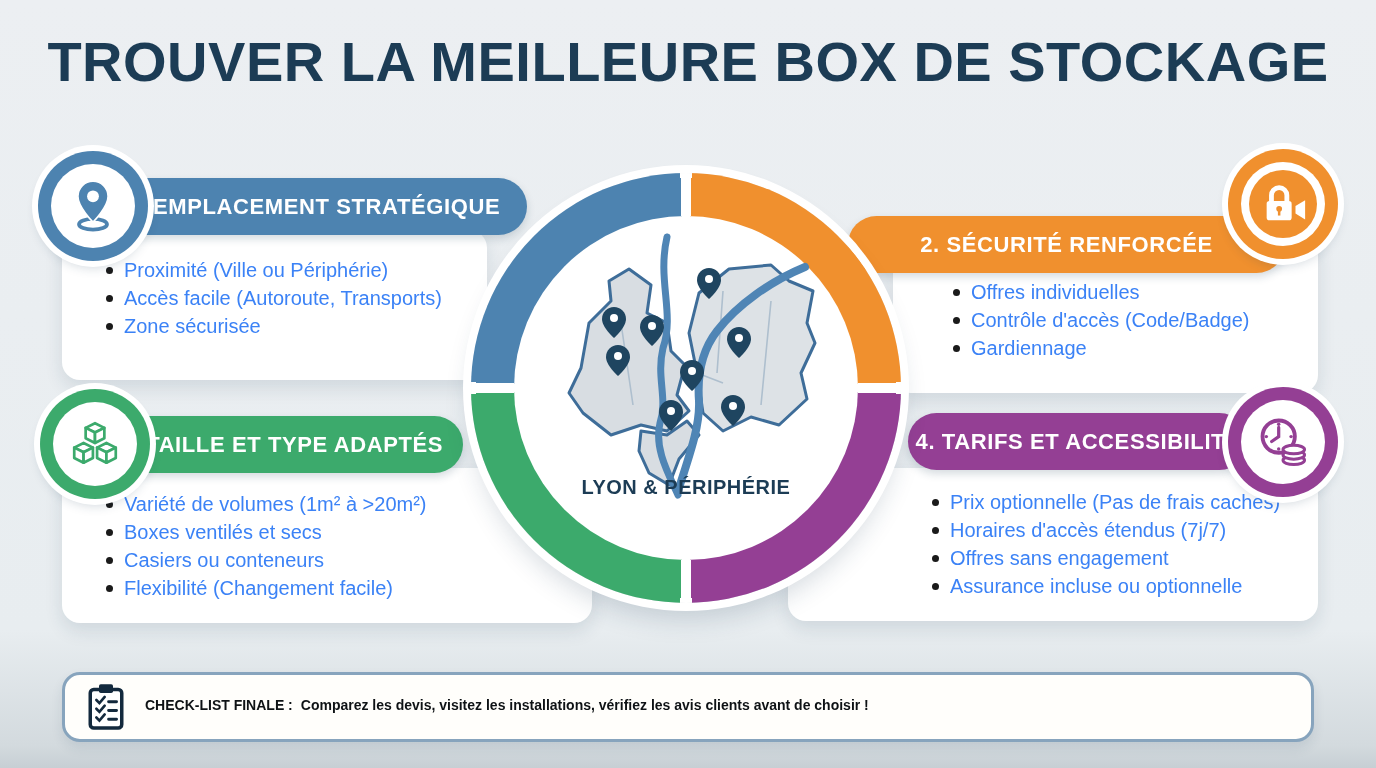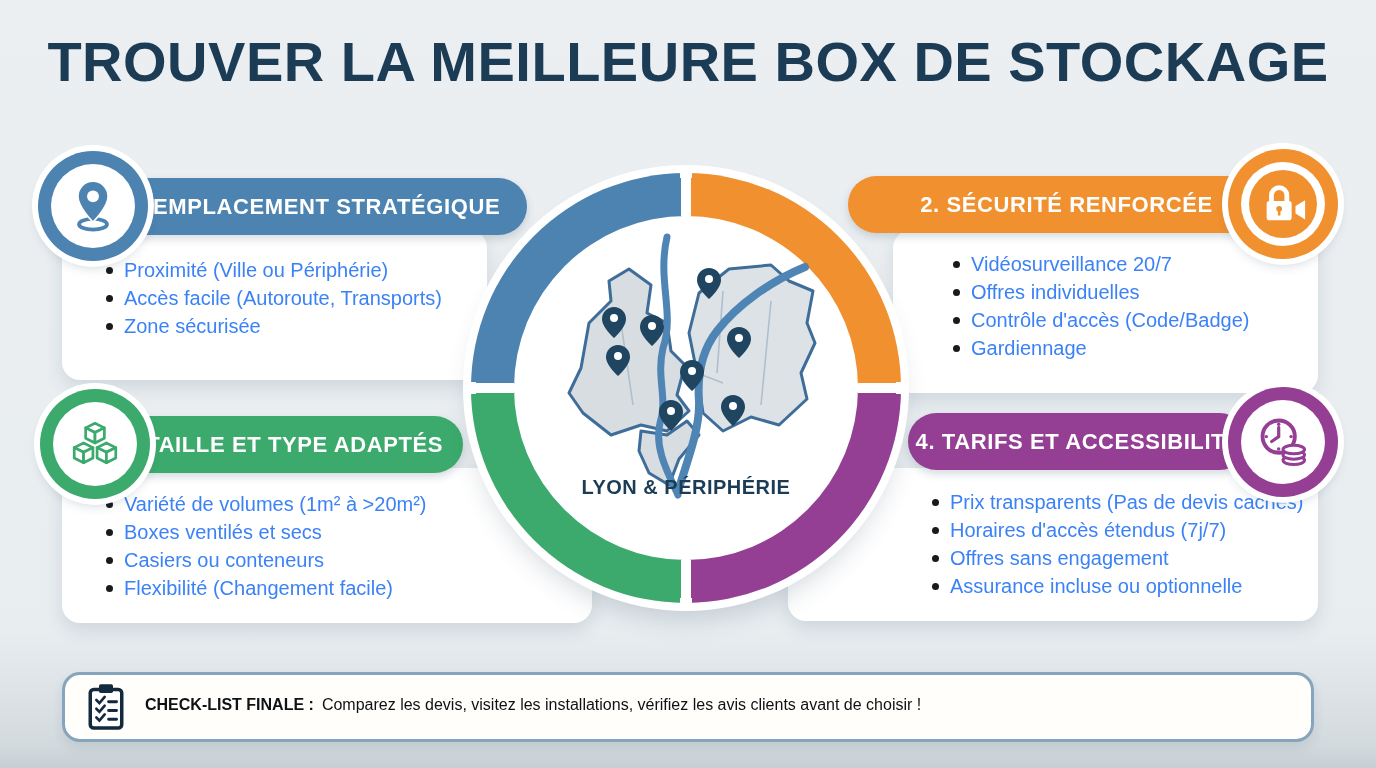--- a/index.html
+++ b/index.html
@@ -6,21 +6,21 @@
   body{font-family:"Liberation Sans",sans-serif;background:#dfe5e9;}
   .stage{position:relative;width:1376px;height:768px;overflow:hidden;
          background:linear-gradient(180deg,#eceff2 0%,#e8edf0 82%,#d3dade 97%,#c7cfd4 100%);}
   
   .title{position:absolute;top:30px;left:0;width:100%;text-align:center;
          color:#1c3c55;font-weight:bold;font-size:56px;line-height:1.13;letter-spacing:.5px;margin:0;}
   
   .pill{position:absolute;height:57px;border-radius:29px;display:flex;align-items:center;
         justify-content:center;color:#fff;font-weight:bold;font-size:22px;letter-spacing:.6px;
         z-index:3;box-shadow:0 4px 9px rgba(28,60,85,.18);white-space:nowrap;}
-  .bg-blue{background:#4d83b0;} .bg-orange{background:#f0902e;}
+  .bg-blue{background:#4d83b0;} .bg-orange{background:#f0902e;margin-top:40px;}
   .bg-green{background:#3caa6c;} .bg-purple{background:#943f94;}
   .icon-disc{position:absolute;width:110px;height:110px;border-radius:50%;z-index:4;
              display:flex;align-items:center;justify-content:center;
              box-shadow:0 0 0 6px #fff,0 6px 12px rgba(28,60,85,.22);}
   .icon-disc-inner{width:84px;height:84px;border-radius:50%;background:#fff;
                    display:flex;align-items:center;justify-content:center;}
   .icon-disc-core{width:84px;height:84px;border-radius:50%;
                   display:flex;align-items:center;justify-content:center;}
   .icon-disc-core.orange-core{width:68px;height:68px;background:#f0902e;}
   
@@ -63,21 +63,21 @@
         box-shadow:0 0 0 8px #fff,0 16px 26px rgba(27,58,82,.18);}
   .ring-inner{position:absolute;left:43px;top:43px;width:344px;height:344px;border-radius:50%;background:#fff;}
   .map{position:absolute;inset:0;}
   .center-label{position:absolute;left:0;top:303px;width:100%;text-align:center;
                 color:#1c3c55;font-weight:bold;font-size:20px;letter-spacing:.5px;}
   
   .checkbar{position:absolute;left:62px;top:672px;width:1252px;height:70px;background:#fffefb;
             border:3px solid #87a4bd;border-radius:18px;box-sizing:border-box;z-index:6;
             display:flex;align-items:center;padding:0 18px 0 20px;
             box-shadow:0 6px 12px rgba(28,60,85,.10);}
-  .checkbar p{margin:0 0 4px 18px;font-size:16px;color:#0e1215;font-weight:normal;white-space:nowrap;}
+  .checkbar p{margin:0 0 4px 18px;font-size:14px;color:#0e1215;font-weight:bold;white-space:nowrap;}
   .checkbar p .rest{margin-left:8px;}
   svg{display:block;}
 </style>
 </head>
 <body>
 
 <div class="stage">
 
   <h1 class="title">
     <span>TROUVER LA MEILLEURE BOX DE STOCKAGE</span><br>
@@ -178,21 +178,21 @@
         <g stroke="#943f94" stroke-width="2.8" fill="#fff">
           <ellipse cx="36" cy="43" rx="10" ry="4"></ellipse>
           <ellipse cx="36" cy="38" rx="10" ry="4"></ellipse>
           <ellipse cx="36" cy="33" rx="10" ry="4"></ellipse>
         </g>
       </svg>
     </div>
   </div>
   <div class="card card4">
     <ul class="list">
-      <li>Prix transparents (Pas de devis cachés)</li>
+      <li>Prix optionnelle (Pas de frais cachés)</li>
       <li>Horaires d'accès étendus (7j/7)</li>
       <li>Offres sans engagement</li>
       <li>Assurance incluse ou optionnelle</li>
     </ul>
   </div>
 
   <div class="circle-wrap">
     <div class="ring"></div>
     <div class="ring-inner"></div>
     <svg class="map" viewBox="0 0 430 430">

